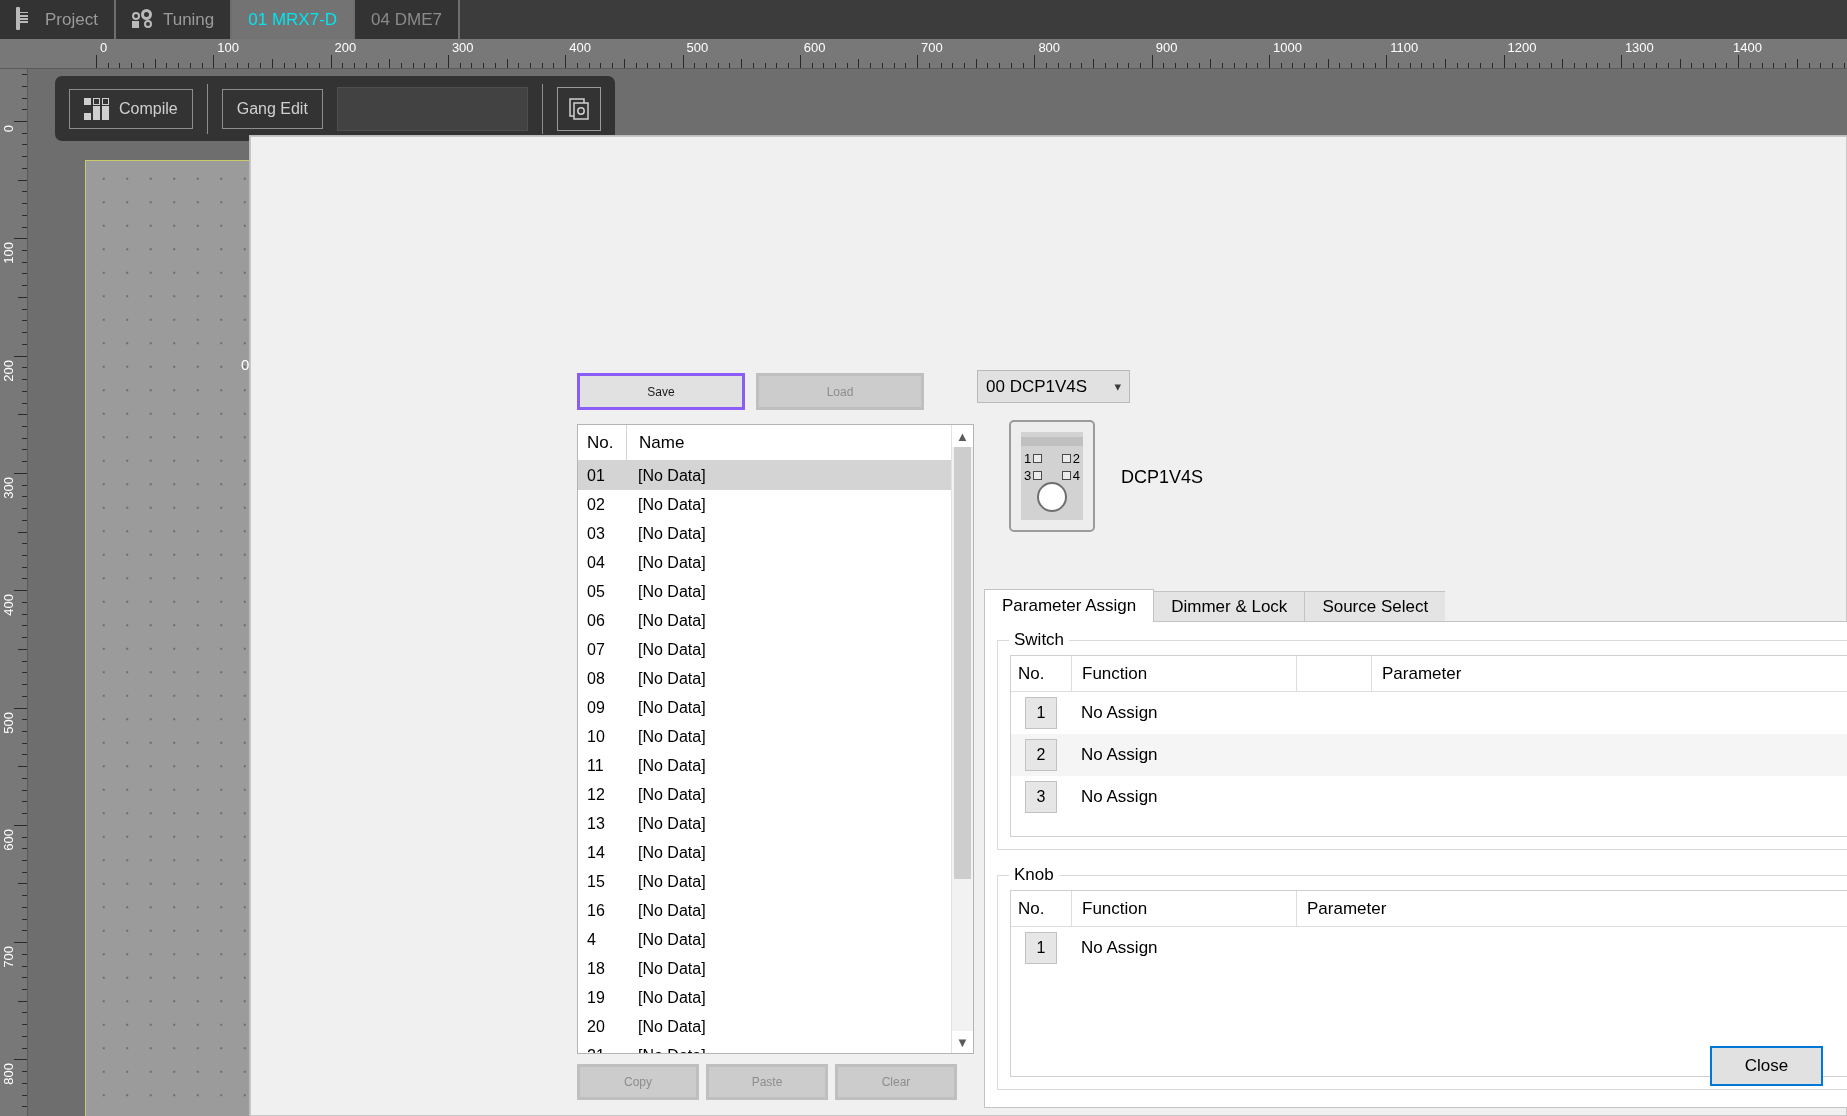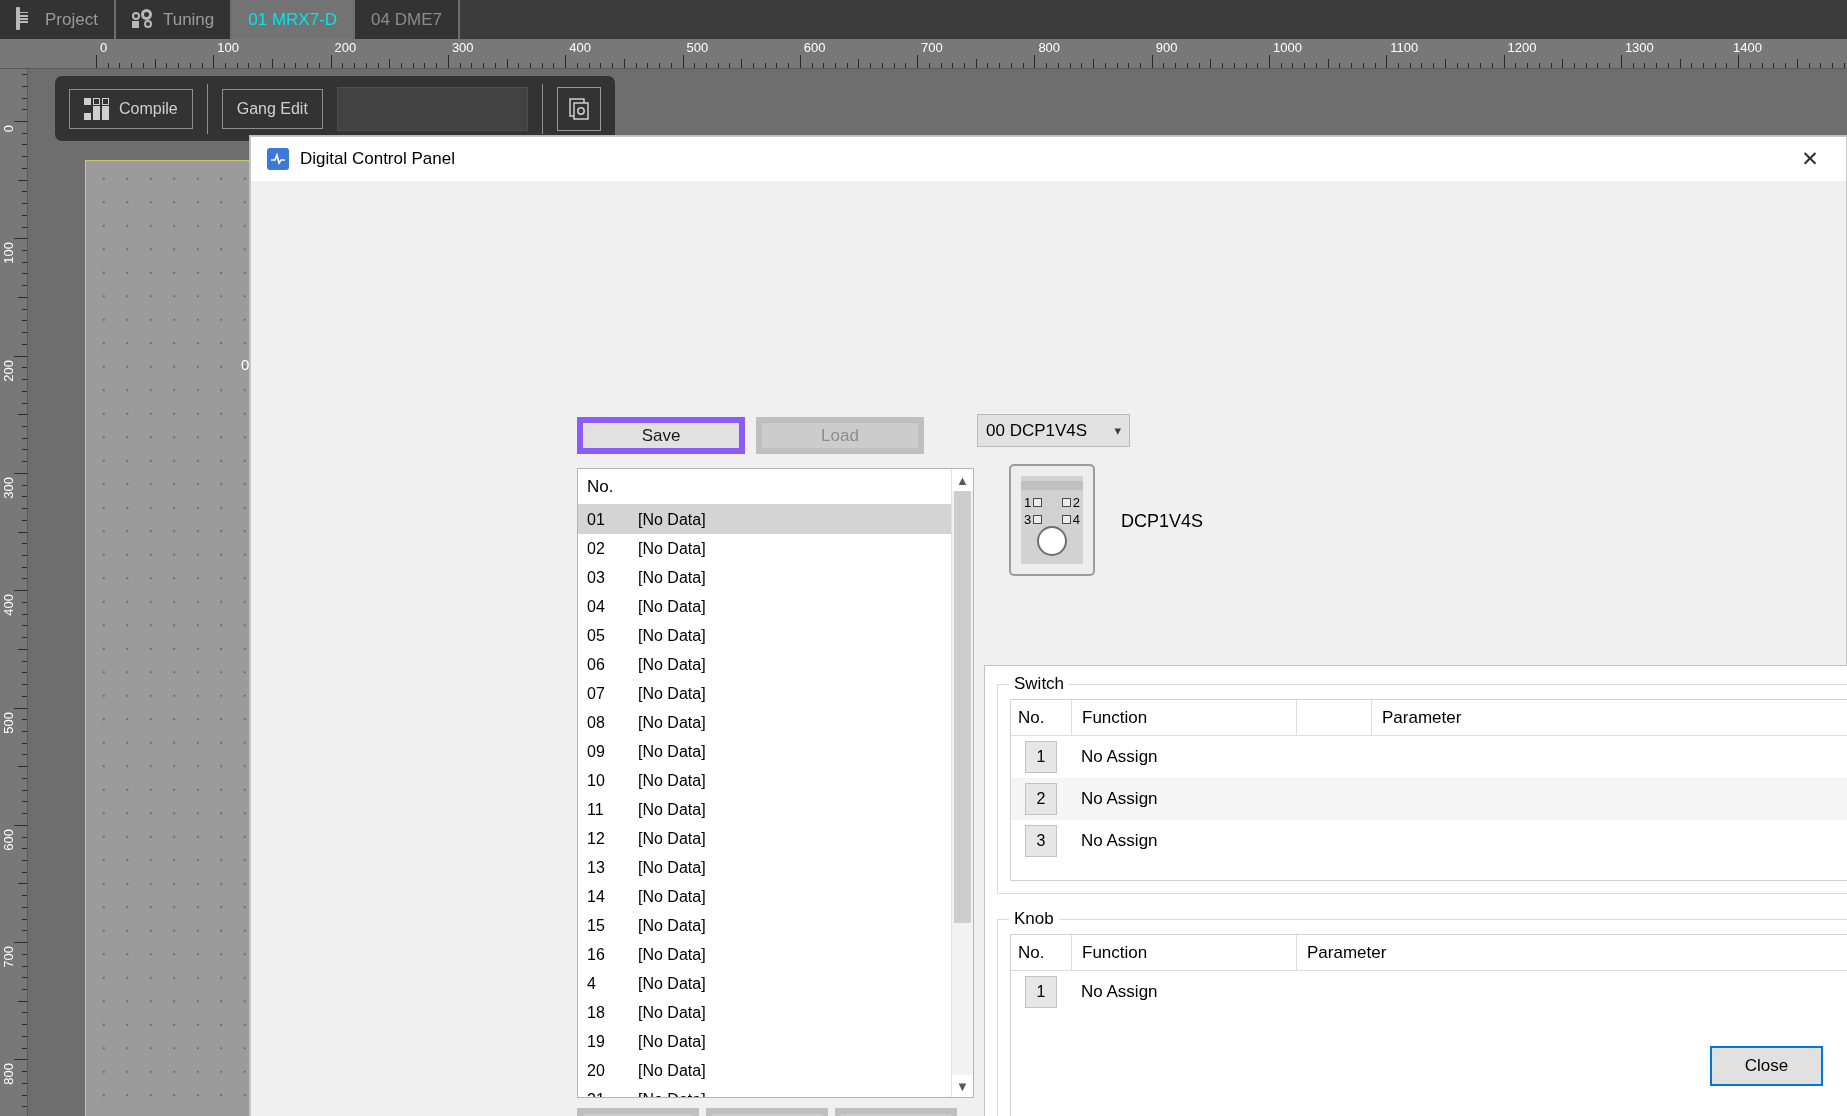--- a/index.html
+++ b/index.html
@@ -68,21 +68,21 @@
   .dialog { position:absolute; left:250px; top:136px; width:1597px; height:980px;
             background:#f0f0f0; border:1px solid #c8c8c8; box-shadow:0 0 0 1px #bdbdbd; }
   .dlg-title { height:44px; display:flex; align-items:center; padding:0 14px 0 16px; background:#ffffff;}
   .dlg-ic { width:22px;height:22px;background:#3b78d8;border-radius:3px;margin-right:11px;
             display:flex;align-items:center;justify-content:center;}
   .dlg-title h1 { font-size:17px; font-weight:normal; }
   .dlg-x { margin-left:auto; width:44px;height:30px; display:flex;align-items:center;justify-content:center;
            font-size:21px; color:#303030; }
   .dlg-body { position:relative; width:100%; height:936px; background:#f0f0f0; }
 
-  .btn { background:#e1e1e1; border:6px solid #8b5cf6; font-size:17px; color:#1a1a1a;
+  .btn { background:#e1e1e1; border:3px solid #8b5cf6; font-size:12px; color:#1a1a1a;
          display:flex; align-items:center; justify-content:center; }
   .btn.dis { background:#cccccc; border-color:#bfbfbf; color:#8d8d8d; }
 
   #save-btn { position:absolute; left:326px; top:236px; width:168px; height:37px; }
   #load-btn { position:absolute; left:505px; top:236px; width:168px; height:37px; }
 
   .listbox { position:absolute; left:326px; top:287px; width:397px; height:630px;
              background:#fff; border:1px solid #b4b4b4; overflow:hidden; }
   .lhead { display:flex; height:36px; border-bottom:1px solid #d4d4d4; background:#fff; align-items:center;}
   .lhead .c1 { width:48px; padding-left:9px; font-size:17px; }
@@ -491,38 +491,30 @@
       <svg width="22" height="22" viewBox="0 0 22 22">
         <rect x="2" y="1" width="14" height="17" fill="none" stroke="#cfcfcf" stroke-width="1.5"></rect>
         <rect x="6" y="5" width="14" height="16" fill="#333" stroke="#cfcfcf" stroke-width="1.5"></rect>
         <circle cx="13" cy="13" r="3.2" fill="none" stroke="#cfcfcf" stroke-width="1.5"></circle>
       </svg>
     </div>
   </div>
 </div>
 
 <div class="dialog">
-  <div class="dlg-title">
-    <span class="dlg-ic">
-      <svg width="16" height="16" viewBox="0 0 16 16">
-          <path d="M1 9 L5 9 L7 4 L9 12 L11 9 L15 9" stroke="#fff" stroke-width="1.6" fill="none"></path>
-        </svg>
-    </span>
-    <h1>Digital Control Panel</h1>
-    <div class="dlg-x">✕</div>
-  </div>
 
   <div class="dlg-body">
 
     <div class="btn" id="save-btn">Save</div>
     <div class="btn dis" id="load-btn">Load</div>
 
     <div class="listbox">
       <div class="lhead">
         <div class="c1">No.</div>
+        <div class="c2">Name</div>
       </div>
       <div id="preset-rows">
           <div class="lrow sel">
             <div class="c1">01</div>
             <div class="c2">[No Data]</div>
           </div>
           <div class="lrow">
             <div class="c1">02</div>
             <div class="c2">[No Data]</div>
           </div>
@@ -642,20 +634,32 @@
           <span class="pair">
               <span class="swbox"></span>
               <span>4</span>
             </span>
         </div>
         <div class="knobcirc"></div>
       </div>
     </div>
     <div class="devname">DCP1V4S</div>
 
+    <div class="tabs">
+      <div class="tab active">
+        <span>Parameter Assign</span>
+      </div>
+      <div class="tab">
+        <span>Dimmer &amp; Lock</span>
+      </div>
+      <div class="tab">
+        <span>Source Select</span>
+      </div>
+      <div class="tabstrip-rest"></div>
+    </div>
 
     <div class="tabpanel">
 
       <div class="group" id="switch-group">
         <span class="glabel">Switch</span>
         <div class="gridbox">
           <div class="ghead">
             <div class="gh-no">No.</div>
             <div class="gh-fn">Function</div>
             <div class="gh-mid"></div>

